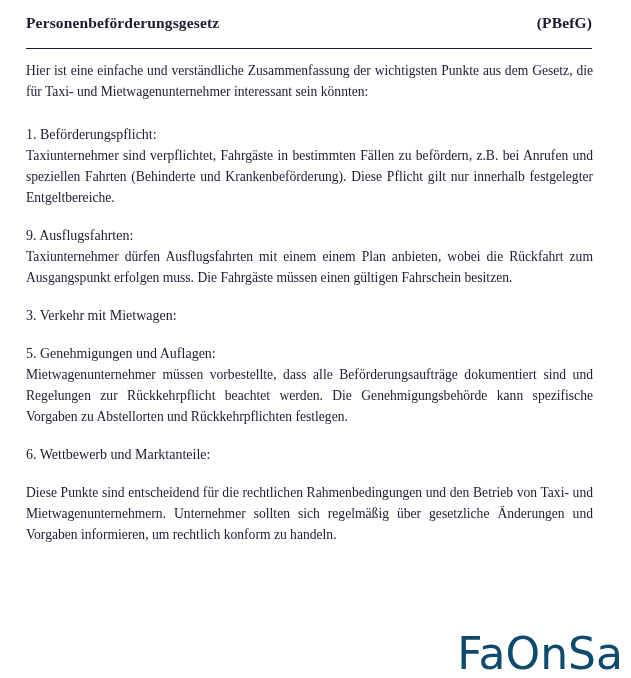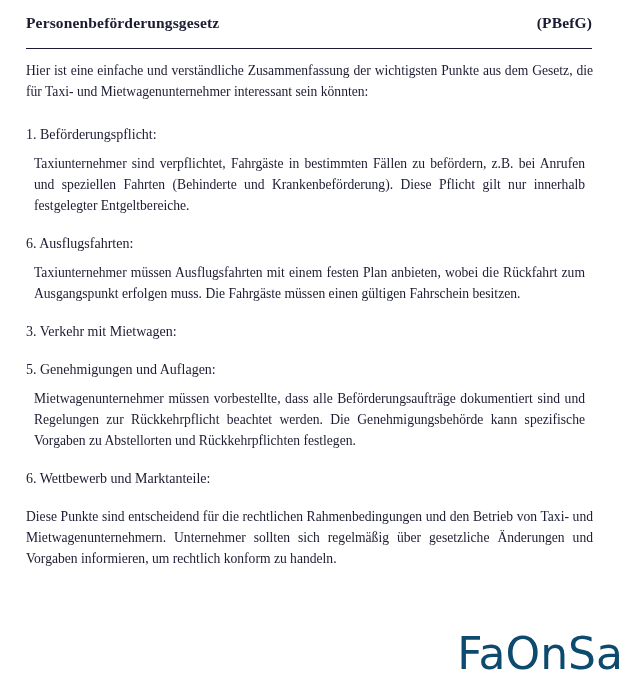--- a/index.html
+++ b/index.html
@@ -69,21 +69,21 @@
     font-size: 14px;
     line-height: 21px;
     text-align: left;
     margin: 0;
   }
   .section-body {
     font-size: 13.6px;
     line-height: 21px;
     text-align: justify;
     text-justify: inter-word;
-    margin: 8px;
+    margin: 0;
     hyphens: none;
   }
 
   
   .intro { margin-bottom: 22px; }
   .closing { margin-top: 4px; }
 
   
   .watermark {
     position: absolute;
@@ -112,22 +112,22 @@
   <div class="content">
 
     <p class="para intro">Hier ist eine einfache und verständliche Zusammenfassung der wichtigsten Punkte aus dem Gesetz, die für Taxi- und Mietwagenunternehmer interessant sein könnten:</p>
 
     <div class="section">
       <p class="section-heading">1. Beförderungspflicht:</p>
       <p class="section-body">Taxiunternehmer sind verpflichtet, Fahrgäste in bestimmten Fällen zu befördern, z.B. bei Anrufen und speziellen Fahrten (Behinderte und Krankenbeförderung). Diese Pflicht gilt nur innerhalb festgelegter Entgeltbereiche.</p>
     </div>
 
     <div class="section">
-      <p class="section-heading">6. Ausflugsfahrten:</p>
-      <p class="section-body">Taxiunternehmer müssen Ausflugsfahrten mit einem festen Plan anbieten, wobei die Rückfahrt zum Ausgangspunkt erfolgen muss. Die Fahrgäste müssen einen gültigen Fahrschein besitzen.</p>
+      <p class="section-heading">9. Ausflugsfahrten:</p>
+      <p class="section-body">Taxiunternehmer dürfen Ausflugsfahrten mit einem einem Plan anbieten, wobei die Rückfahrt zum Ausgangspunkt erfolgen muss. Die Fahrgäste müssen einen gültigen Fahrschein besitzen.</p>
     </div>
 
     <div class="section">
       <p class="section-heading">3. Verkehr mit Mietwagen:</p>
     </div>
 
 
     <div class="section">
       <p class="section-heading">5. Genehmigungen und Auflagen:</p>
       <p class="section-body">Mietwagenunternehmer müssen vorbestellte, dass alle Beförderungsaufträge dokumentiert sind und Regelungen zur Rückkehrpflicht beachtet werden. Die Genehmigungsbehörde kann spezifische Vorgaben zu Abstellorten und Rückkehrpflichten festlegen.</p>

